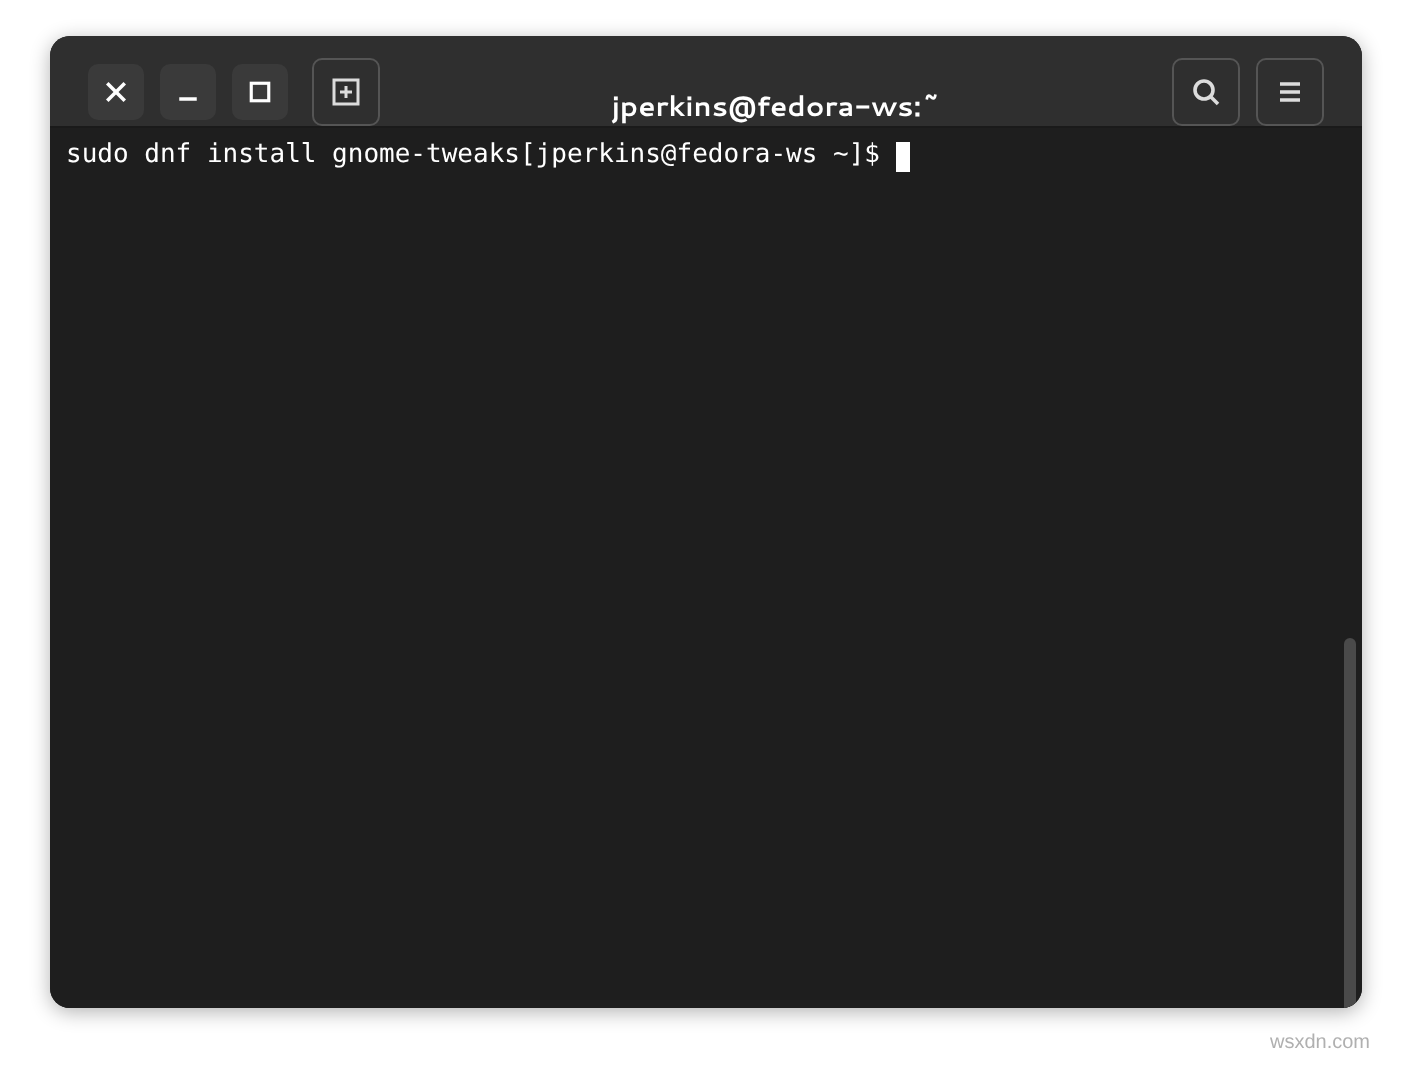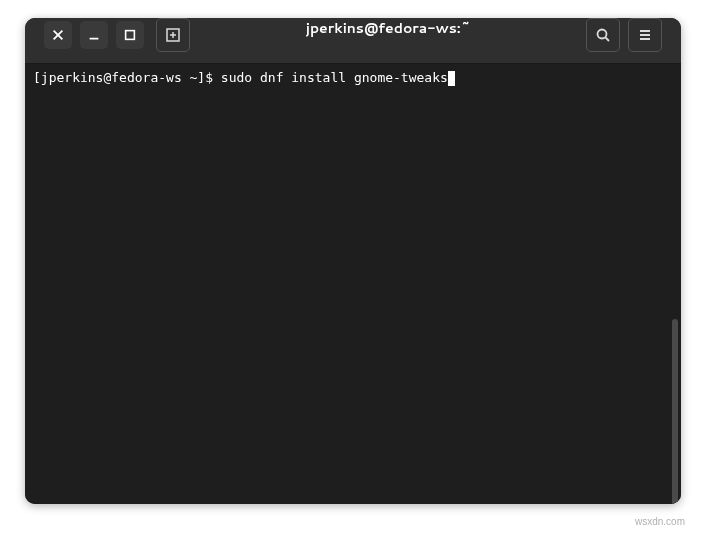--- a/index.html
+++ b/index.html
@@ -22,21 +22,21 @@
       height: 486px;
       background: #1e1e1e;
       border-radius: 10px 10px 10px 10px;
       overflow: hidden;
       box-shadow: 0 2px 10px rgba(0,0,0,0.3);
     }
     .titlebar {
       height: 46px;
       background: #2f2f2f;
       display: flex;
-      align-items: flex-start;
+      align-items: flex-end;
       padding: 0 19px;
       border-bottom: 1px solid #1a1a1a;
     }
     .titlebar-left {
       display: flex;
       gap: 8px;
       align-items: center;
     }
     .titlebar-center {
       flex: 1;
@@ -168,20 +168,20 @@
           <line x1="3" y1="4" x2="13" y2="4"></line>
           <line x1="3" y1="8" x2="13" y2="8"></line>
           <line x1="3" y1="12" x2="13" y2="12"></line>
         </svg>
       </div>
     </div>
   </div>
 
   <div class="terminal-body">
     <div class="term-line">
-      <span>[jperkins@fedora-ws ~]$ </span><span>sudo dnf install gnome-tweaks</span><span class="cursor-block"></span>
+      <span>sudo dnf install gnome-tweaks</span><span>[jperkins@fedora-ws ~]$ </span><span class="cursor-block"></span>
     </div>
     <div class="scrollbar"></div>
   </div>
 
 </div>
 
 <div class="watermark">wsxdn.com</div>
 
 </body></html>

